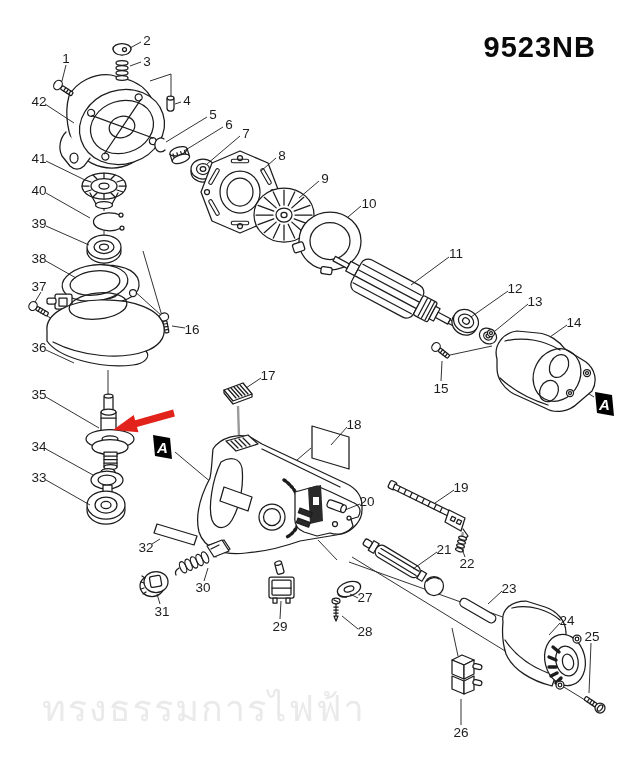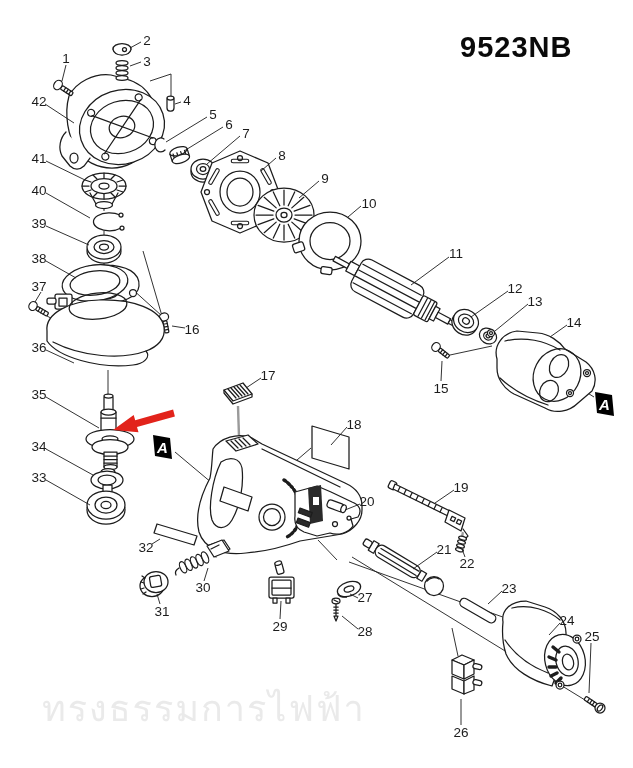--- a/index.html
+++ b/index.html
@@ -1,19 +1,19 @@
 <!DOCTYPE html>
 <html><head>
 <meta charset="utf-8">
 <style>
   html,body{margin:0;padding:0;background:#fff;}
   #stage{position:relative;width:633px;height:768px;background:#ffffff;overflow:hidden;
          font-family:"Liberation Sans",sans-serif;}
   #stage svg{position:absolute;left:0;top:0;}
-  #model-title{position:absolute;left:460px;top:31px;width:170px;text-align:left;
+  #model-title{position:absolute;left:426px;top:31px;width:170px;text-align:right;
 formatted:     font-weight:900;font-size:29px;letter-spacing:1px;color:#0a0a0a;
      font-weight:900;font-size:29px;letter-spacing:1px;color:#0a0a0a;}
   #watermark{position:absolute;left:42px;top:680px;width:560px;
      font-size:36px;letter-spacing:2px;color:#eaeaea;font-weight:400;}
   .callout{font:13.5px "Liberation Sans",sans-serif;fill:#1c1c1c;}
   .marker-a{font:italic 700 15px "Liberation Sans",sans-serif;fill:#ffffff;}
   text{user-select:none;}
 </style>
 </head>
 <body>

